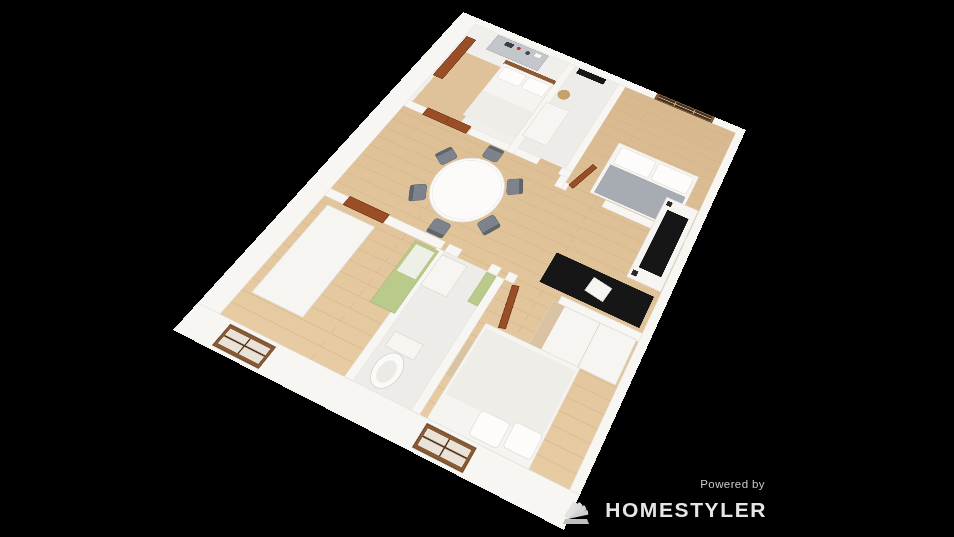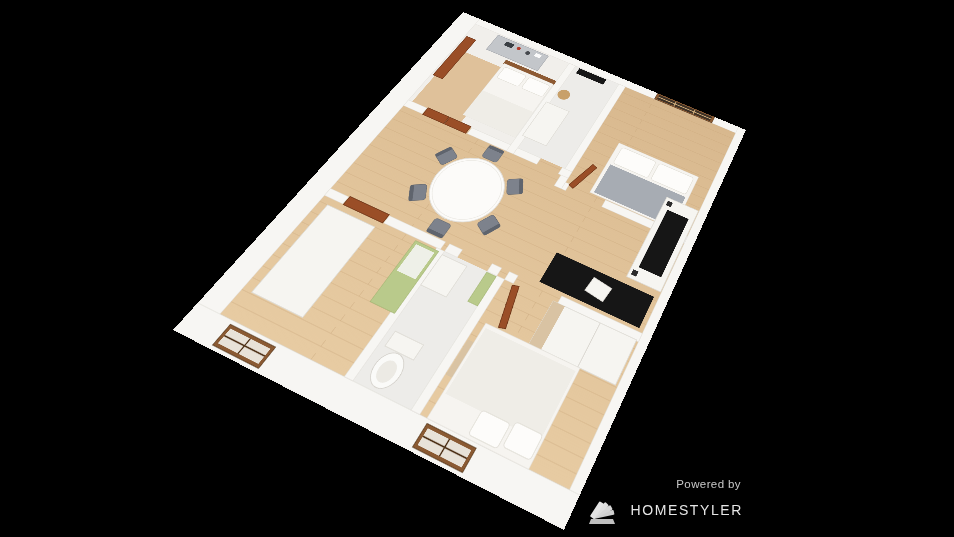--- a/index.html
+++ b/index.html
@@ -3,20 +3,21 @@
 <meta charset="utf-8">
 <style>
   :root{
     --background:#000000;
   }
   html,body{margin:0;padding:0;background:var(--background);}
   #stage{
     position:relative;width:760px;height:537px;overflow:hidden;
     background:var(--background);
     font-family:"Liberation Sans", sans-serif;
+    padding-left:24px;
   }
   
   #plan{
     position:absolute;left:0;top:0;width:800px;height:900px;
     transform-origin:0 0;
   }
   #plan svg{display:block;}
 
   .wall{fill:var(--wall);stroke:var(--wall_edge);stroke-width:1;}
   .floor-wood{fill:var(--wood);}
@@ -51,21 +52,21 @@
   #watermark{
     position:absolute;right:17px;bottom:12px;text-align:right;
     user-select:none;
   }
   #watermark .powered{
     color:var(--watermark_sub);font-size:11.5px;letter-spacing:.4px;
     margin:0 2px 5px 0;
   }
   #watermark .brandrow{display:flex;align-items:center;justify-content:flex-end;gap:9px;}
   #watermark .brand{
-    color:var(--watermark_text);font-size:14px;font-weight:400;letter-spacing:1.6px;
+    color:var(--watermark_text);font-size:21px;font-weight:700;letter-spacing:1.6px;
   }
 </style>
 </head>
 <body>
 
 <div id="stage">
 
   <div id="plan" style="transform: matrix3d(0.470536, 0.215257, 0, -0.0001052, -0.590088, 0.376854, 0, -0.0005199, 0, 0, 1, 0, 718.65, 18.6259, 0, 1.55216);">
     <svg width="800" height="900" viewBox="0 0 800 900" xmlns="http://www.w3.org/2000/svg">
       <defs>

